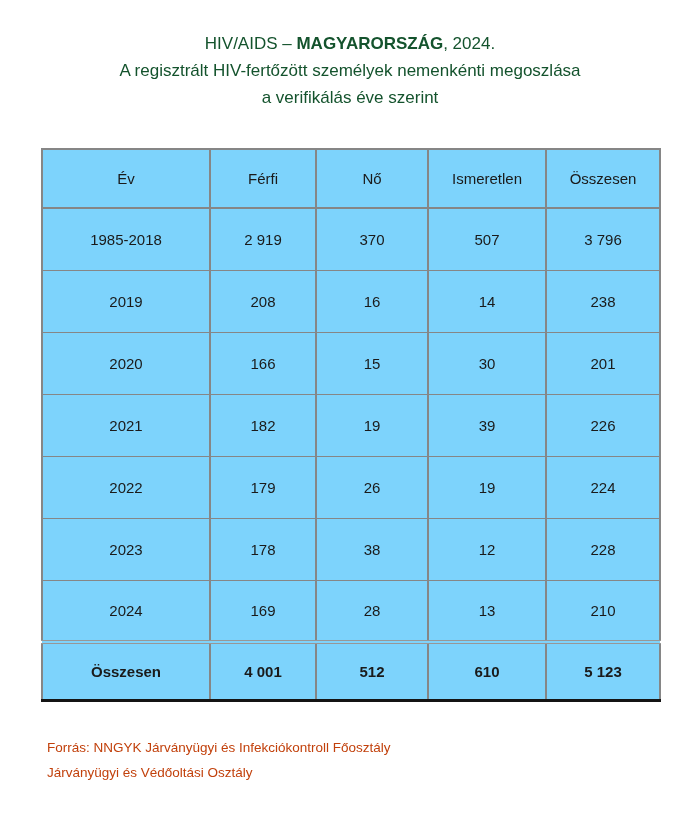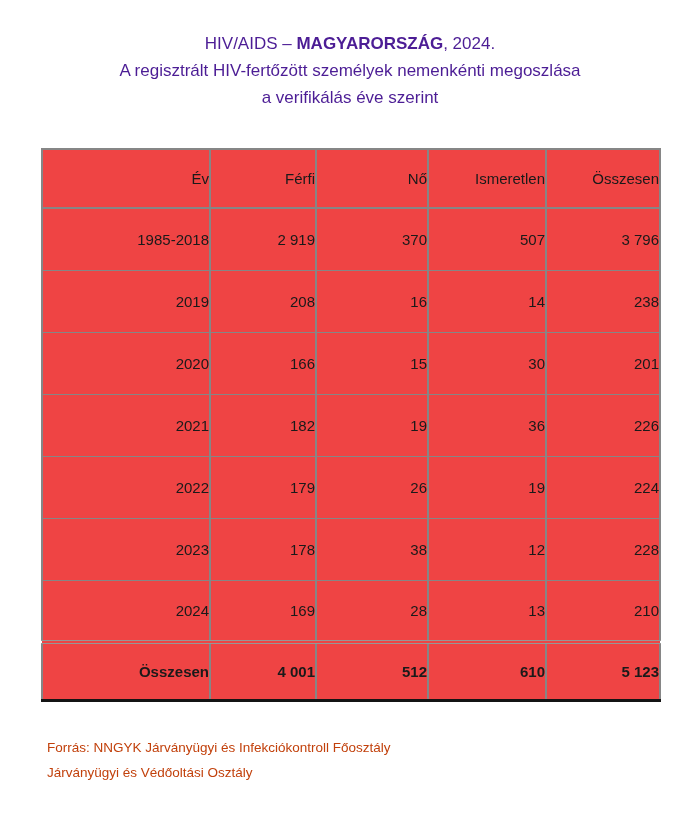--- a/index.html
+++ b/index.html
@@ -13,21 +13,21 @@
   .page { position: relative; width: 700px; height: 825px; }
 
   .title-block {
     position: absolute;
     top: 30px; left: 0; width: 700px;
     text-align: center;
   }
   .title-line {
     font-size: 17px;
     line-height: 27px;
-    color: #4c1d95;
+    color: #14532d;
   }
   .title-line .bold { font-weight: bold; }
 
   .data-table {
     position: absolute;
     left: 41px; top: 148px;
     width: 618px;
     border-collapse: collapse;
     table-layout: fixed;
     font-size: 15px;
@@ -36,25 +36,25 @@
   .data-table col.c0 { width: 168px; }
   .data-table col.c1 { width: 106px; }
   .data-table col.c2 { width: 112px; }
   .data-table col.c3 { width: 118px; }
   .data-table col.c4 { width: 114px; }
 
   .data-table { border: 2px solid #868686; }
   .data-table th, .data-table td {
     border-left: 2px solid #868686;
     border-top: 1px solid #868686;
-    text-align: right;
+    text-align: center;
     vertical-align: middle;
     font-weight: normal;
     white-space: nowrap;
-    background: #ef4444;
+    background: #7dd3fc;
     margin-top: 47px;
   }
   .data-table th:first-child, .data-table td:first-child { border-left: none; }
   .data-table thead th { height: 59px; border-top: none; border-bottom: 2px solid #868686; }
   .data-table tbody td { height: 62px; }
   .data-table tr.total-row td {
     height: 58px;
     font-weight: bold;
     border-top: 4px double #979797;
     border-bottom: 3px solid #141414;
@@ -115,21 +115,21 @@
         <td>2020</td>
         <td>166</td>
         <td>15</td>
         <td>30</td>
         <td>201</td>
       </tr>
       <tr>
         <td>2021</td>
         <td>182</td>
         <td>19</td>
-        <td>36</td>
+        <td>39</td>
         <td>226</td>
       </tr>
       <tr>
         <td>2022</td>
         <td>179</td>
         <td>26</td>
         <td>19</td>
         <td>224</td>
       </tr>
       <tr>

